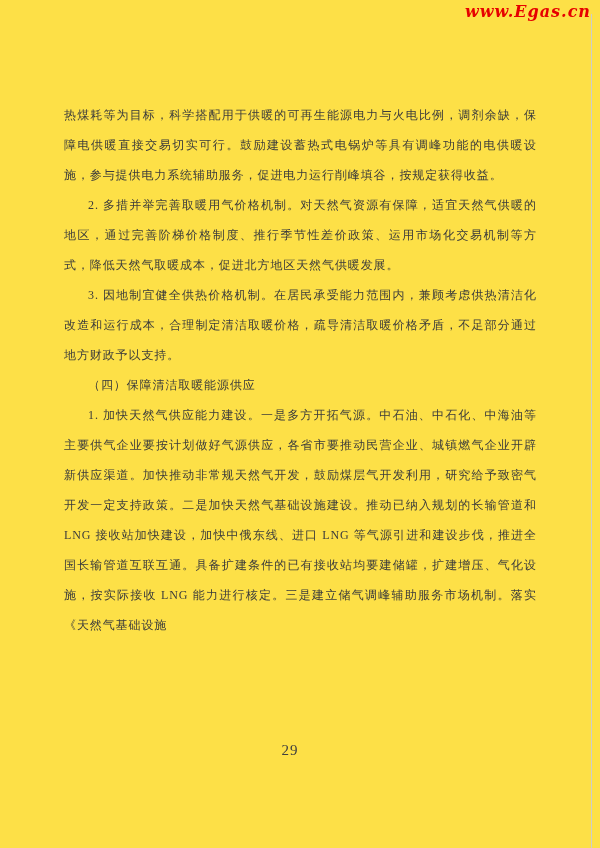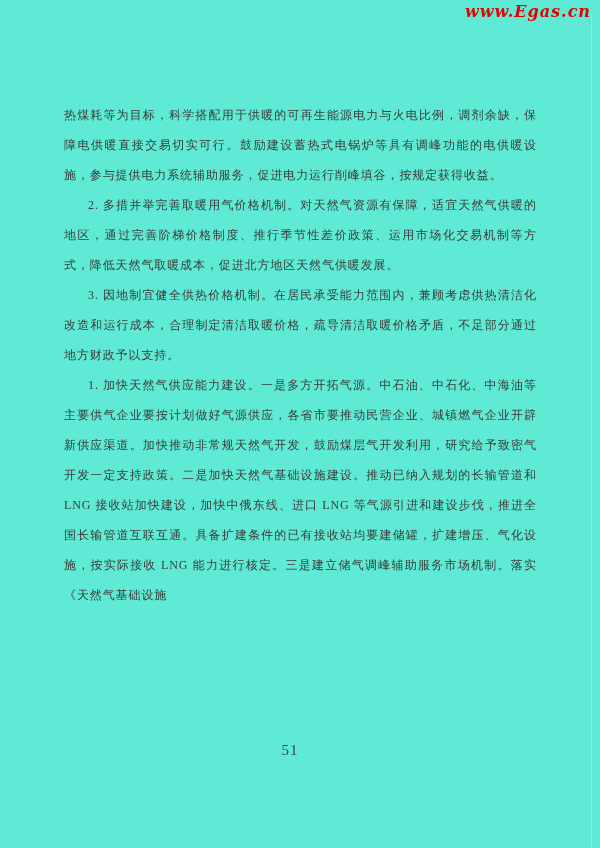--- a/index.html
+++ b/index.html
@@ -4,21 +4,21 @@
 <style>
   html, body {
     margin: 0;
     padding: 0;
     background: #e9e9e9;
   }
   .page {
     position: relative;
     width: 600px;
     height: 848px;
-    background: #5eead4;
+    background: #fde047;
     overflow: hidden;
     font-family: "Liberation Serif", "DejaVu Serif", serif;
   }
   
   .edge-line {
     position: absolute;
     left: 591px;
     top: 14px;
     bottom: 0;
     width: 1px;
@@ -71,17 +71,18 @@
 
 <div class="page">
   <div class="watermark">www.Egas.cn</div>
 
   <div class="edge-line"></div>
 
   <div class="content">
       <p class="para">热煤耗等为目标，科学搭配用于供暖的可再生能源电力与火电比例，调剂余缺，保障电供暖直接交易切实可行。鼓励建设蓄热式电锅炉等具有调峰功能的电供暖设施，参与提供电力系统辅助服务，促进电力运行削峰填谷，按规定获得收益。</p>
       <p class="para indent">2. 多措并举完善取暖用气价格机制。对天然气资源有保障，适宜天然气供暖的地区，通过完善阶梯价格制度、推行季节性差价政策、运用市场化交易机制等方式，降低天然气取暖成本，促进北方地区天然气供暖发展。</p>
       <p class="para indent">3. 因地制宜健全供热价格机制。在居民承受能力范围内，兼顾考虑供热清洁化改造和运行成本，合理制定清洁取暖价格，疏导清洁取暖价格矛盾，不足部分通过地方财政予以支持。</p>
+      <p class="para indent">（四）保障清洁取暖能源供应</p>
       <p class="para indent">1. 加快天然气供应能力建设。一是多方开拓气源。中石油、中石化、中海油等主要供气企业要按计划做好气源供应，各省市要推动民营企业、城镇燃气企业开辟新供应渠道。加快推动非常规天然气开发，鼓励煤层气开发利用，研究给予致密气开发一定支持政策。二是加快天然气基础设施建设。推动已纳入规划的长输管道和 LNG 接收站加快建设，加快中俄东线、进口 LNG 等气源引进和建设步伐，推进全国长输管道互联互通。具备扩建条件的已有接收站均要建储罐，扩建增压、气化设施，按实际接收 LNG 能力进行核定。三是建立储气调峰辅助服务市场机制。落实《天然气基础设施</p>
     </div>
 
-  <div class="page-number">51</div>
+  <div class="page-number">29</div>
 </div>
 
 </body></html>

